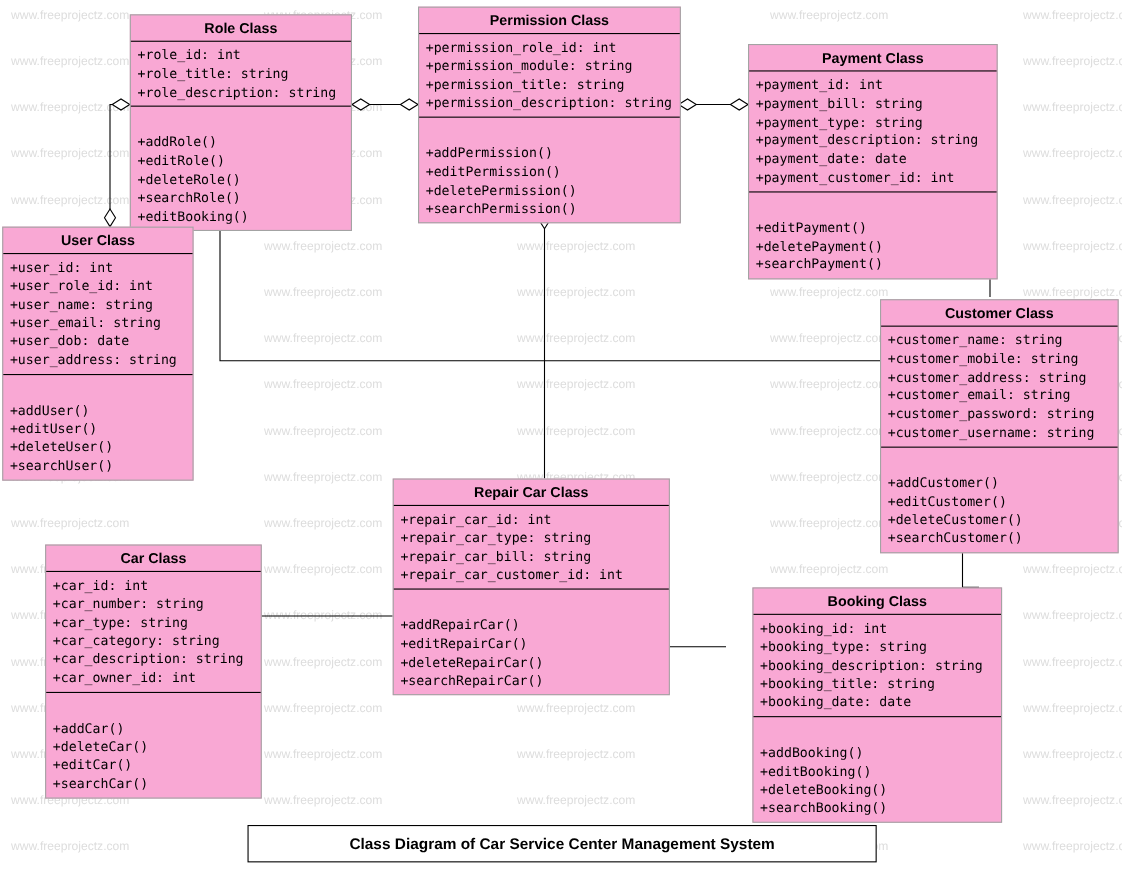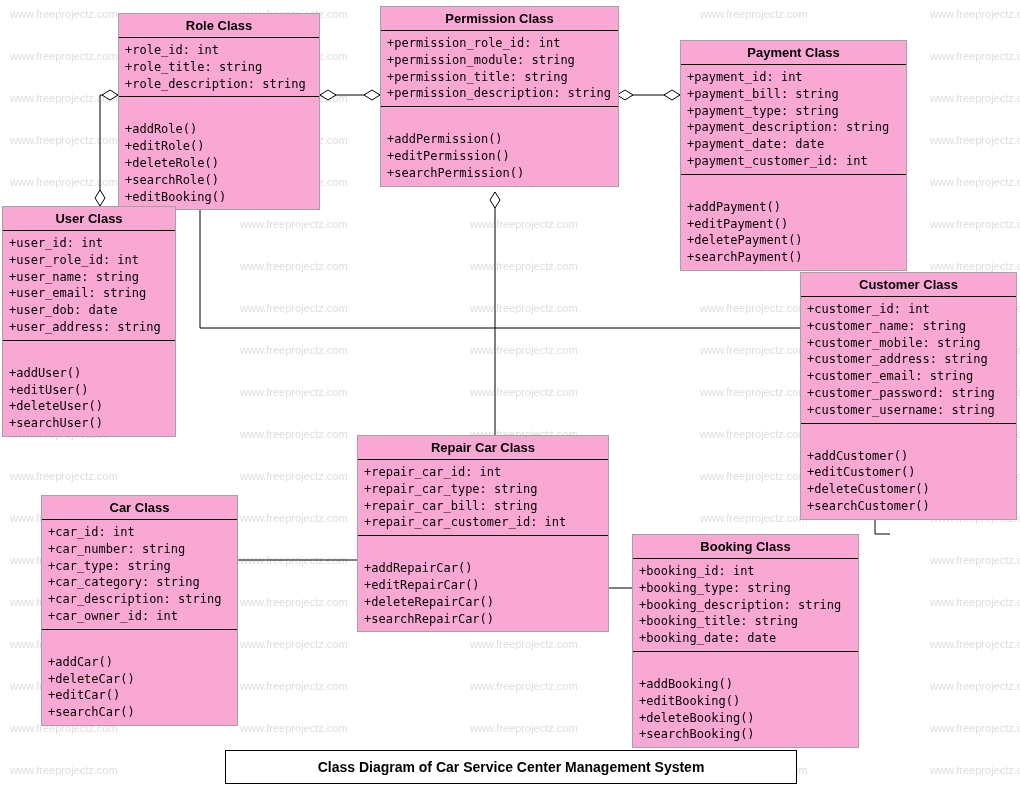--- a/index.html
+++ b/index.html
@@ -226,36 +226,36 @@
     <div class="uml-title">Permission Class</div>
     <div class="uml-section">
         <div class="uml-row">+permission_role_id: int</div>
         <div class="uml-row">+permission_module: string</div>
         <div class="uml-row">+permission_title: string</div>
         <div class="uml-row">+permission_description: string</div>
       </div>
     <div class="uml-section">
         <div class="uml-row">+addPermission()</div>
         <div class="uml-row">+editPermission()</div>
+        <div class="uml-row">+deletePermission()</div>
         <div class="uml-row">+searchPermission()</div>
       </div>
   </div>
 
   <div class="uml-class" style="left:680px; top:40px; width:225px;">
     <div class="uml-title">Payment Class</div>
     <div class="uml-section">
         <div class="uml-row">+payment_id: int</div>
         <div class="uml-row">+payment_bill: string</div>
         <div class="uml-row">+payment_type: string</div>
         <div class="uml-row">+payment_description: string</div>
         <div class="uml-row">+payment_date: date</div>
         <div class="uml-row">+payment_customer_id: int</div>
       </div>
     <div class="uml-section">
-        <div class="uml-row">+addPayment()</div>
         <div class="uml-row">+editPayment()</div>
         <div class="uml-row">+deletePayment()</div>
         <div class="uml-row">+searchPayment()</div>
       </div>
   </div>
 
   <div class="uml-class" style="left:2px; top:206px; width:172px;">
     <div class="uml-title">User Class</div>
     <div class="uml-section">
         <div class="uml-row">+user_id: int</div>
@@ -269,21 +269,20 @@
         <div class="uml-row">+addUser()</div>
         <div class="uml-row">+editUser()</div>
         <div class="uml-row">+deleteUser()</div>
         <div class="uml-row">+searchUser()</div>
       </div>
   </div>
 
   <div class="uml-class" style="left:800px; top:272px; width:215px;">
     <div class="uml-title">Customer Class</div>
     <div class="uml-section">
-        <div class="uml-row">+customer_id: int</div>
         <div class="uml-row">+customer_name: string</div>
         <div class="uml-row">+customer_mobile: string</div>
         <div class="uml-row">+customer_address: string</div>
         <div class="uml-row">+customer_email: string</div>
         <div class="uml-row">+customer_password: string</div>
         <div class="uml-row">+customer_username: string</div>
       </div>
     <div class="uml-section">
         <div class="uml-row">+addCustomer()</div>
         <div class="uml-row">+editCustomer()</div>
@@ -319,21 +318,21 @@
         <div class="uml-row">+car_owner_id: int</div>
       </div>
     <div class="uml-section">
         <div class="uml-row">+addCar()</div>
         <div class="uml-row">+deleteCar()</div>
         <div class="uml-row">+editCar()</div>
         <div class="uml-row">+searchCar()</div>
       </div>
   </div>
 
-  <div class="uml-class" style="left:632px; top:534px; width:225px;">
+  <div class="uml-class" style="left:684px; top:534px; width:225px;">
     <div class="uml-title">Booking Class</div>
     <div class="uml-section">
         <div class="uml-row">+booking_id: int</div>
         <div class="uml-row">+booking_type: string</div>
         <div class="uml-row">+booking_description: string</div>
         <div class="uml-row">+booking_title: string</div>
         <div class="uml-row">+booking_date: date</div>
       </div>
     <div class="uml-section">
         <div class="uml-row">+addBooking()</div>

